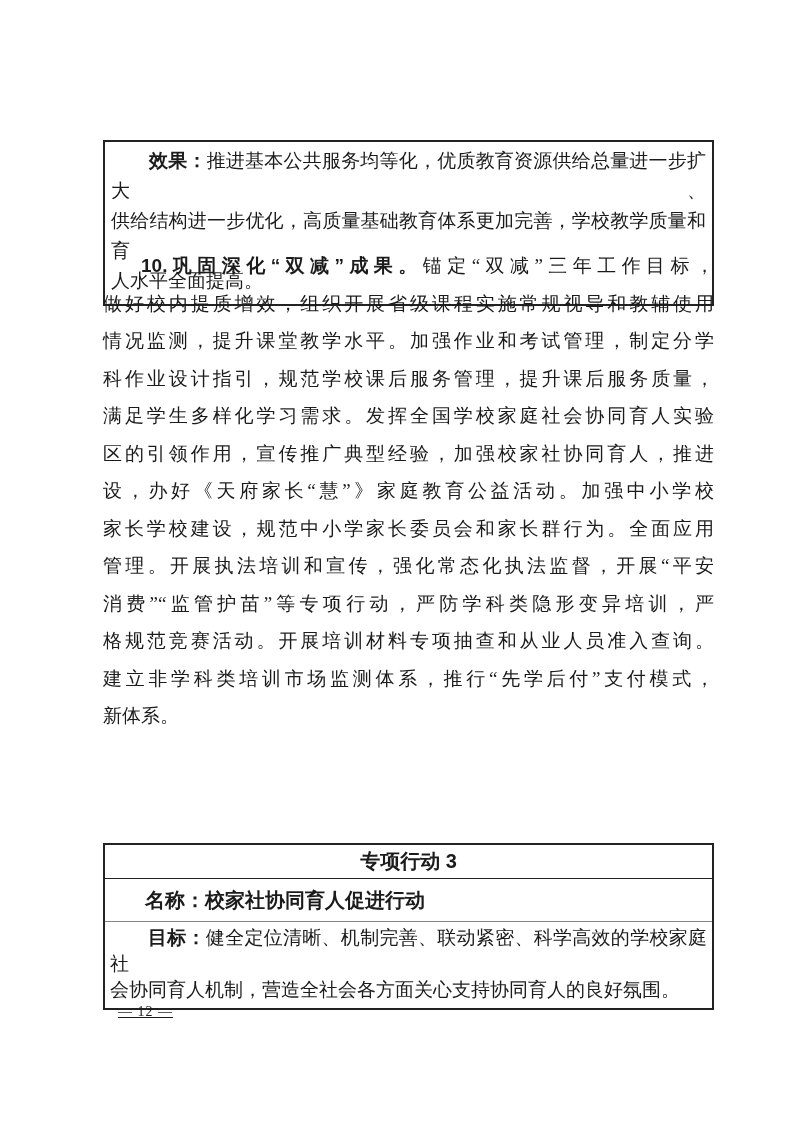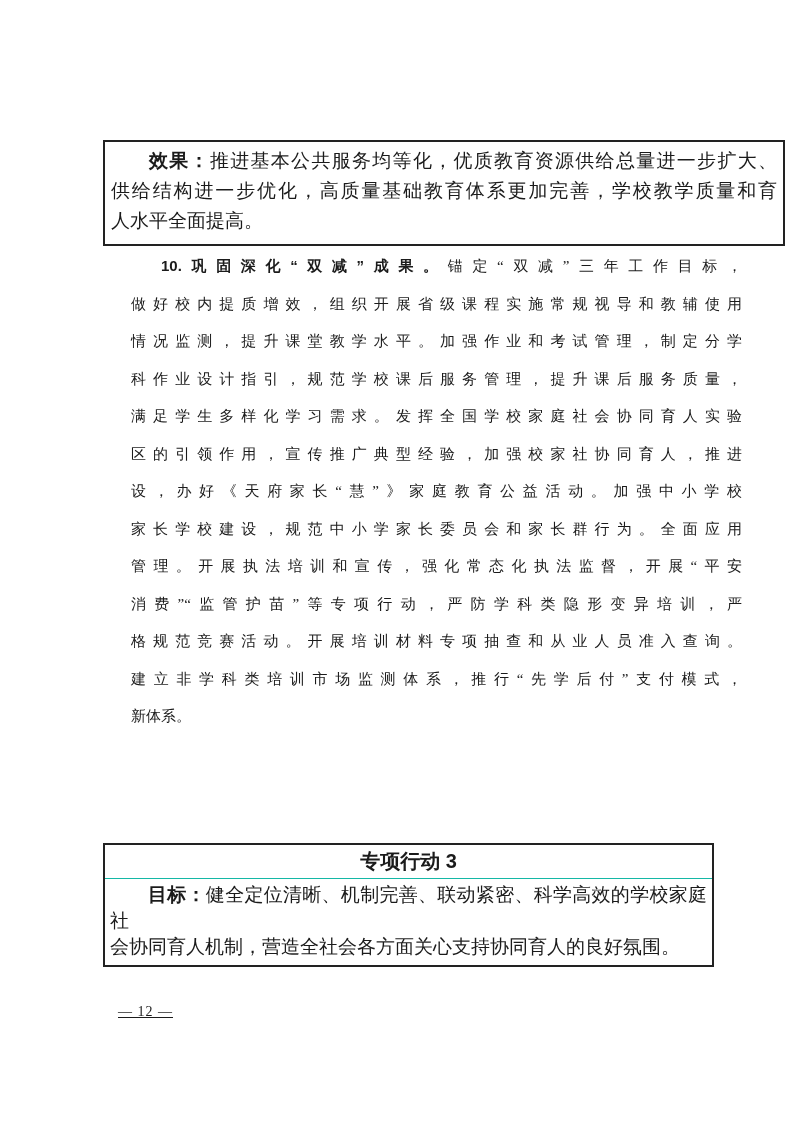--- a/index.html
+++ b/index.html
@@ -9,35 +9,34 @@
     height: 1122px;
     background: #ffffff;
     font-family: "Liberation Serif", "DejaVu Serif", serif;
     color: #1b1b1b;
     overflow: hidden;
   }
   .effect-box {
     position: absolute;
     left: 103px;
     top: 140px;
-    width: 682px;
+    width: 611px;
     box-sizing: border-box;
     border: 2px solid #222222;
     padding: 4px 6px 8px 6px;
     font-size: 19px;
     line-height: 30px;
   }
   .para10 {
     position: absolute;
     left: 103px;
     top: 247px;
     width: 611px;
-    font-size: 15px;
+    font-size: 19px;
     line-height: 37.5px;
-    margin-left: 28px;
   }
   .jline {
     text-align: justify;
     text-align-last: justify;
   }
   .indent { text-indent: 2em; }
   .lead { font-weight: bold; font-family: "Liberation Sans", "DejaVu Sans", sans-serif; }
   .action-table {
     position: absolute;
     left: 103px;
@@ -104,20 +103,21 @@
         <div class="jline">管理。开展执法培训和宣传，强化常态化执法监督，开展“平安</div>
         <div class="jline">消费”“监管护苗”等专项行动，严防学科类隐形变异培训，严</div>
         <div class="jline">格规范竞赛活动。开展培训材料专项抽查和从业人员准入查询。</div>
         <div class="jline">建立非学科类培训市场监测体系，推行“先学后付”支付模式，</div>
       </div>
     <div>新体系。</div>
   </div>
 
   <div class="action-table">
     <div class="tbl-title">专项行动 3</div>
+    <div class="tbl-name"><span>名称：</span><span>校家社协同育人促进行动</span></div>
     <div class="tbl-goal">
       <div class="jline indent"><span class="lead">目标：</span><span>健全定位清晰、机制完善、联动紧密、科学高效的学校家庭社</span></div>
       <div>会协同育人机制，营造全社会各方面关心支持协同育人的良好氛围。</div>
     </div>
   </div>
 
   <div class="page-number">— 12 —</div>
 
 </div>
 

